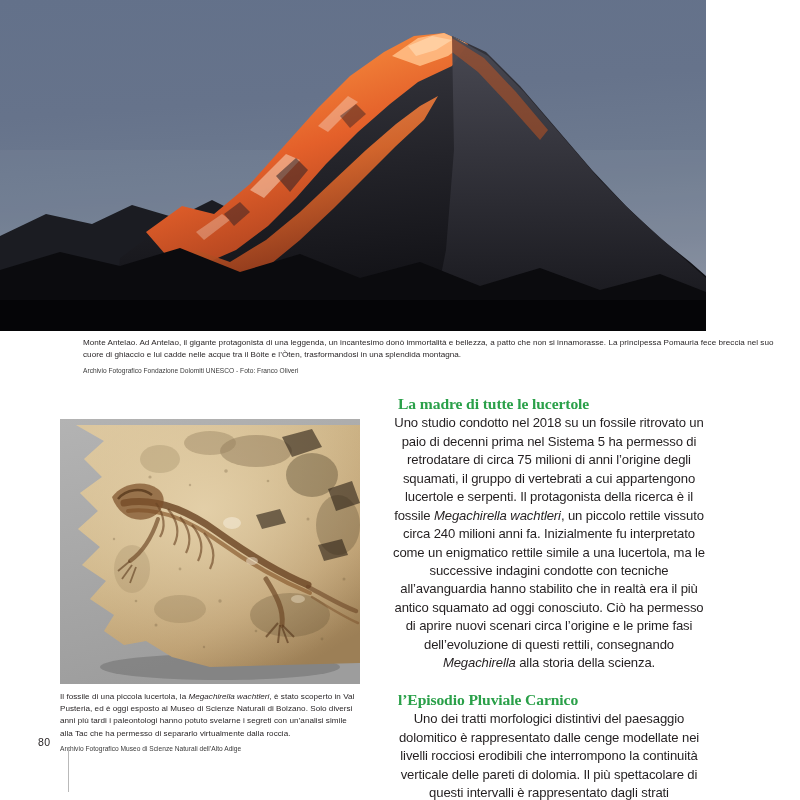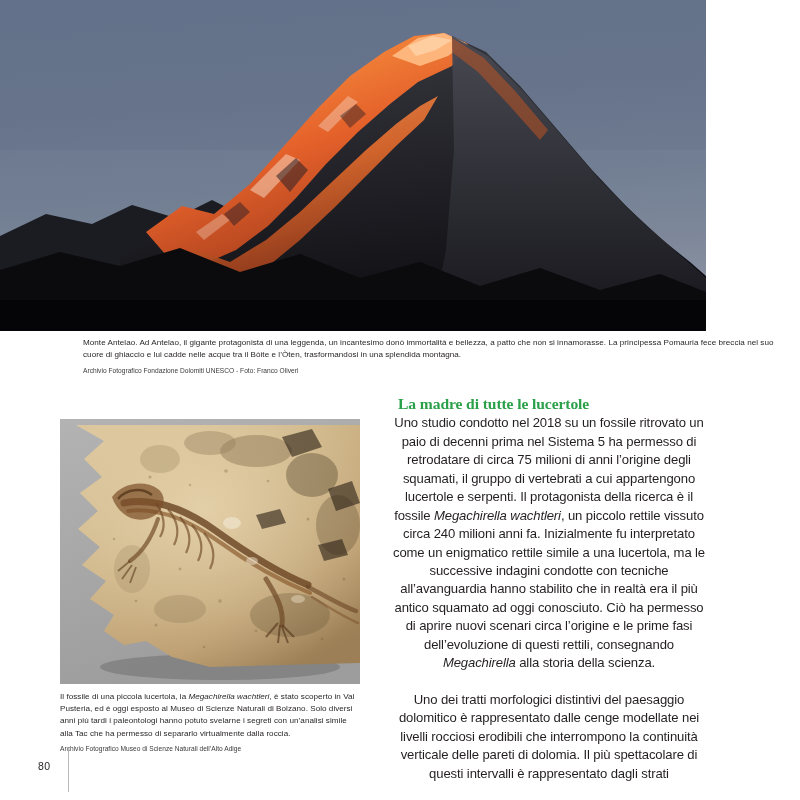--- a/index.html
+++ b/index.html
@@ -100,21 +100,21 @@
     text-align: center;
   }
   p.body-par em { font-style: italic; }
 
   .block-gap { height: 18px; }
 
   
   .folio {
     position: absolute;
     left: 38px;
-    top: 760px;
+    top: 736px;
     font-size: 10.5px;
     color: #231f20;
     letter-spacing: 0.3px;
   }
   .folio-rule {
     position: absolute;
     left: 68px;
     top: 748px;
     width: 1px;
     height: 44px;
@@ -316,18 +316,19 @@
 </div>
 
 <div class="col-right">
 
   <h2 class="sec-head">La madre di tutte le lucertole</h2>
 
   <p class="body-par"><span>Uno studio condotto nel 2018 su un fossile ritrovato un paio di decenni prima nel Sistema 5 ha permesso di retrodatare di circa 75 milioni di anni l’origine degli squamati, il gruppo di vertebrati a cui appartengono lucertole e serpenti. Il protagonista della ricerca è il fossile </span><em>Megachirella wachtleri</em><span>, un piccolo rettile vissuto circa 240 milioni anni fa. Inizialmente fu interpretato come un enigmatico rettile simile a una lucertola, ma le successive indagini condotte con tecniche all’avanguardia hanno stabilito che in realtà era il più antico squamato ad oggi conosciuto. Ciò ha permesso di aprire nuovi scenari circa l’origine e le prime fasi dell’evoluzione di questi rettili, consegnando </span><em>Megachirella</em><span> alla storia della scienza.</span></p>
 
   <div class="block-gap"></div>
 
+  <h2 class="sec-head">l’Episodio Pluviale Carnico</h2>
 
   <p class="body-par">Uno dei tratti morfologici distintivi del paesaggio dolomitico è rappresentato dalle cenge modellate nei livelli rocciosi erodibili che interrompono la continuità verticale delle pareti di dolomia. Il più spettacolare di questi intervalli è rappresentato dagli strati</p>
 </div>
 
 <div class="folio">80</div>
 <div class="folio-rule"></div>
 
 </body></html>

